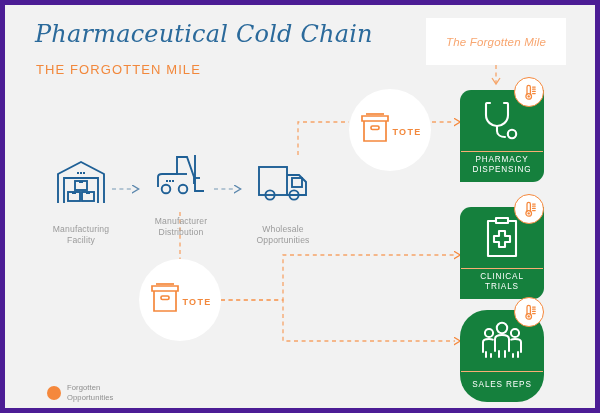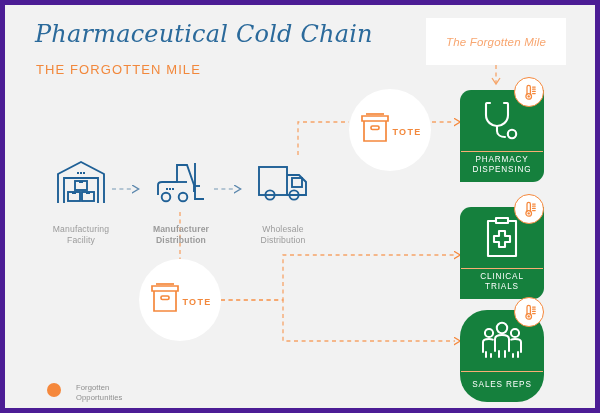--- a/index.html
+++ b/index.html
@@ -64,21 +64,21 @@
   }
   .chain-node .gfx{height:48px;display:flex;align-items:flex-end;justify-content:center;}
   .chain-node .cap{
     margin-top:19px;
     font-size:8.6px;
     line-height:11px;
     color:#9b9b9b;
     letter-spacing:.15px;
   }
   #node-manu{left:33px;top:152px;}
-  #node-dist{left:133px;top:152px;font-weight:bold;}
+  #node-dist{left:133px;top:144px;}
   #node-whole{left:235px;top:152px;}
 
   
   .tote{
     position:absolute;
     width:82px;height:82px;
     border-radius:50%;
     background:#ffffff;
     display:flex;flex-direction:row;
     align-items:center;justify-content:center;
@@ -133,21 +133,21 @@
   }
   #badge-pharmacy{left:509px;top:72px;}
   #badge-clinical{left:509px;top:189px;}
   #badge-sales{left:509px;top:292px;}
 
   
   #legend{
     position:absolute;left:42px;top:378px;
     display:flex;align-items:center;gap:42px;
   }
-  .leg-item{display:flex;gap:15px;}
+  .leg-item{display:flex;align-items:center;gap:6px;}
   .leg-dot{width:14px;height:14px;border-radius:50%;flex:none;}
   .leg-txt{font-size:7.6px;line-height:9.6px;color:#8e8e8e;letter-spacing:.1px;white-space:pre-line;}
 </style>
 </head>
 <body>
 
 <div id="stage">
 
   <div id="title">Pharmaceutical Cold Chain</div>
   <div id="subtitle">THE FORGOTTEN MILE</div>
@@ -239,21 +239,21 @@
         <g fill="none" stroke="#1f6096" stroke-width="1.9">
           <rect x="3" y="8" width="28" height="28"></rect>
           <path d="M31,16 L43,16 L50,23 L50,36 L31,36"></path>
           <rect x="36" y="19" width="10" height="9"></rect>
           <circle cx="14" cy="36" r="4.6"></circle>
           <circle cx="38" cy="36" r="4.6"></circle>
         </g>
       </svg>
     </div>
     <div class="cap">Wholesale
-Distribution</div>
+Opportunities</div>
   </div>
 
   <div id="tote-top" class="tote">
     <div>
       <svg width="34" height="33" viewBox="0 0 34 33">
         <g fill="none" stroke="#f5883c" stroke-width="1.7">
           <path d="M4,4 L30,4 L30,9 L4,9 Z"></path>
           <path d="M6,9 L6,29 L28,29 L28,9"></path>
           <rect x="13" y="14" width="8" height="3.5" rx="1.4"></rect>
           <path d="M8,2 L26,2"></path>

